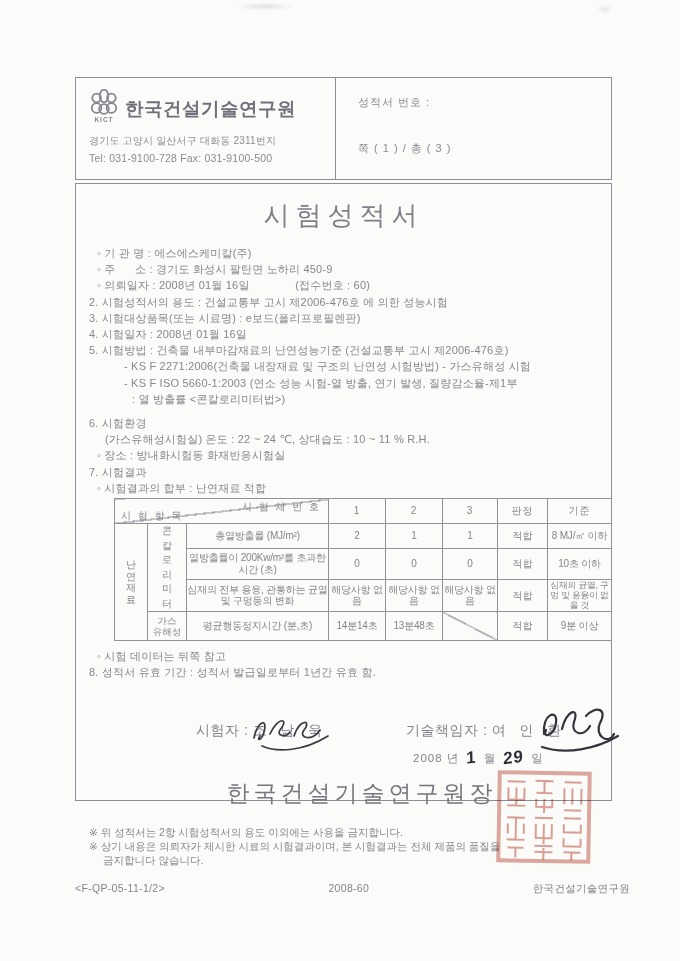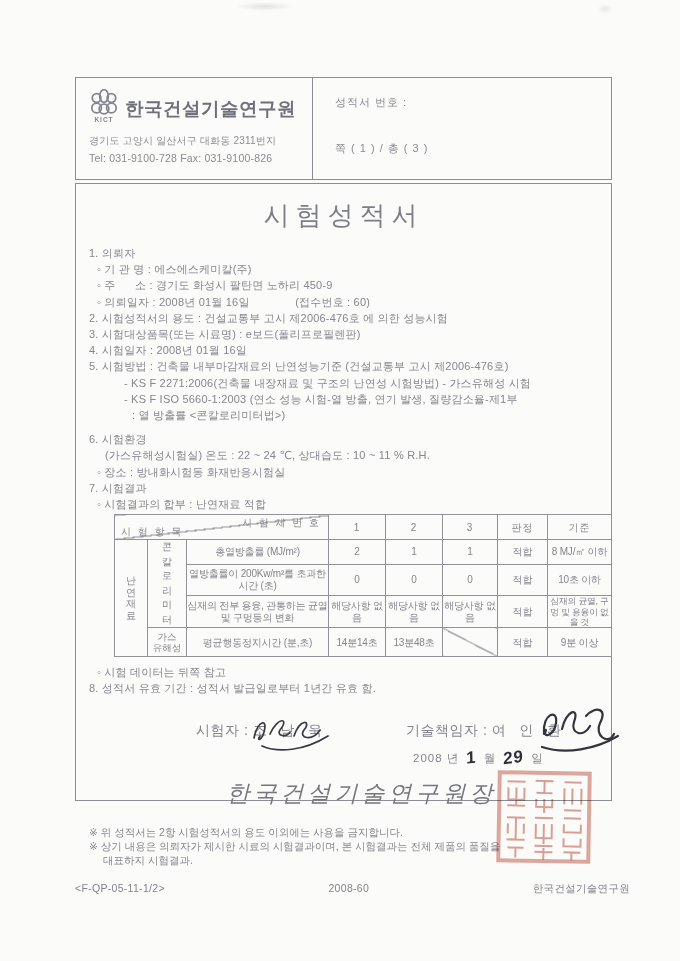--- a/index.html
+++ b/index.html
@@ -15,21 +15,21 @@
   .smudge.s1{left:235px;top:2px;width:60px;height:9px;
     background:radial-gradient(ellipse at center,rgba(140,140,148,.22),transparent 70%);}
   .smudge.s2{left:597px;top:4px;width:16px;height:10px;
     background:radial-gradient(ellipse at center,rgba(140,140,148,.18),transparent 70%);}
   
   .header-box{
     position:absolute;left:75px;top:77px;width:537px;height:103px;
     border:1.5px solid #8d8d95;box-sizing:border-box;display:flex;
   }
   .header-left{width:236px;box-sizing:border-box;padding:11px 6px 0 13px;}
-  .header-right{flex:1;border-left:1.5px solid #8d8d95;box-sizing:border-box;padding:17px 0 0 22px;}
+  .header-right{flex:1;border-left:1.5px solid #8d8d95;box-sizing:border-box;padding:17px 0 0 22px;margin-left:23px;}
   .brand-row{display:flex;align-items:center;gap:6px;}
   .brand-name{font-size:18.5px;font-weight:bold;color:#70707a;letter-spacing:.5px;}
   .hdr-addr{font-size:10px;color:#8b8b93;margin-top:7px;letter-spacing:.2px;}
   .hdr-tel{font-size:10.5px;color:#8b8b93;margin-top:4px;letter-spacing:.2px;}
   .report-no{font-size:11px;color:#8b8b93;letter-spacing:1px;}
   .page-info{font-size:11px;color:#8b8b93;letter-spacing:1px;margin-top:31px;}
   
   .main-box{
     position:absolute;left:75px;top:183px;width:537px;height:618px;
     border:1.5px solid #8d8d95;box-sizing:border-box;
@@ -71,21 +71,21 @@
   .sig-label{position:absolute;font-size:14px;color:#84848c;white-space:pre;letter-spacing:.5px;}
   .sig-label.tester{left:120px;top:10px;}
   .sig-label.manager{left:330px;top:10px;}
   .sig-svg{position:absolute;}
   .sig-svg.s1{left:170px;top:-4px;}
   .sig-svg.s2{left:460px;top:-16px;}
   .date-row{position:absolute;left:337px;top:36px;font-size:11.5px;color:#84848c;letter-spacing:1px;white-space:pre;}
   .hand{display:inline-block;font-weight:bold;font-size:17px;color:#2e2e38;
     transform:rotate(-7deg) skewX(-6deg);margin:0 7px;position:relative;top:1px;line-height:1;}
   .president{position:absolute;left:0;right:0;top:66px;text-align:center;
-    font-size:23px;color:#76767f;letter-spacing:4px;text-indent:36px;white-space:pre;font-style:italic;}
+    font-size:23px;color:#76767f;letter-spacing:4px;text-indent:36px;white-space:pre;}
   .notes{position:absolute;left:13px;top:114px;}
   .note-line{font-size:10.5px;line-height:13.8px;white-space:pre;color:#86868e;}
   .note-lv1{padding-left:14px;}
   
   .seal{position:absolute;left:496px;top:770px;width:96px;height:94px;
     mix-blend-mode:multiply;transform:rotate(1deg);pointer-events:none;}
   
   .footer{position:absolute;left:75px;top:882px;width:555px;display:flex;
     justify-content:space-between;font-size:10.5px;color:#84848c;letter-spacing:.3px;}
   .footer span{white-space:pre;}
@@ -108,33 +108,32 @@
             <circle cx="7.6" cy="19" r="4.8"></circle>
             <circle cx="15" cy="20" r="4.8"></circle>
             <circle cx="22.4" cy="19" r="4.8"></circle>
           </g>
           <text x="15" y="32.5" font-size="6.5" font-weight="bold" fill="#868690" text-anchor="middle" letter-spacing="1">KICT</text>
         </svg>
       </span>
       <span class="brand-name pre">한국건설기술연구원</span>
     </div>
     <div class="hdr-addr pre">경기도 고양시 일산서구 대화동 2311번지</div>
-    <div class="hdr-tel pre">Tel: 031-9100-728 Fax: 031-9100-826</div>
+    <div class="hdr-tel pre">Tel: 031-9100-728 Fax: 031-9100-500</div>
   </div>
   <div class="header-right">
     <div class="report-no pre">성적서 번호 :</div>
     <div class="page-info pre">쪽 ( 1 ) / 총 ( 3 )</div>
   </div>
 </div>
 
 <div class="main-box">
   <div class="doc-title pre">시험성적서</div>
 
   <div>
-      <div class="bline lv0">1. 의뢰자</div>
       <div class="bline lv1">◦ 기 관 명 : 에스에스케미칼(주)</div>
       <div class="bline lv1">◦ 주      소 : 경기도 화성시 팔탄면 노하리 450-9</div>
       <div class="bline lv1">◦ 의뢰일자 : 2008년 01월 16일              (접수번호 : 60)</div>
       <div class="bline lv0">2. 시험성적서의 용도 : 건설교통부 고시 제2006-476호 에 의한 성능시험</div>
       <div class="bline lv0">3. 시험대상품목(또는 시료명) : e보드(폴리프로필렌판)</div>
       <div class="bline lv0">4. 시험일자 : 2008년 01월 16일</div>
       <div class="bline lv0">5. 시험방법 : 건축물 내부마감재료의 난연성능기준 (건설교통부 고시 제2006-476호)</div>
       <div class="bline lv2">- KS F 2271:2006(건축물 내장재료 및 구조의 난연성 시험방법) - 가스유해성 시험</div>
       <div class="bline lv2">- KS F ISO 5660-1:2003 (연소 성능 시험-열 방출, 연기 발생, 질량감소율-제1부</div>
       <div class="bline lv3">: 열 방출률 &lt;콘칼로리미터법&gt;)</div>
@@ -241,21 +240,21 @@
           <path d="M50,20 C60,9 72,13 64,27 C58,39 72,50 78,38"></path>
           <path d="M6,51 C30,59 60,53 82,40"></path>
         </g>
       </svg>
     </span>
     <div class="date-row"><span class="pre">2008 년</span><span class="hand">1</span><span class="pre">월</span><span class="hand">29</span><span class="pre">일</span></div>
     <div class="president">한국건설기술연구원장</div>
     <div class="notes">
         <div class="note-line note-lv0">※ 위 성적서는 2항 시험성적서의 용도 이외에는 사용을 금지합니다.</div>
         <div class="note-line note-lv0">※ 상기 내용은 의뢰자가 제시한 시료의 시험결과이며, 본 시험결과는 전체 제품의 품질을</div>
-        <div class="note-line note-lv1">대표하지 시험결과.</div>
+        <div class="note-line note-lv1">금지합니다 않습니다.</div>
       </div>
   </div>
 </div>
 
 <div class="seal">
   <svg width="96" height="94" viewBox="0 0 96 94">
     <g stroke="#c05540" fill="none" opacity="0.5">
       <rect x="3" y="3" width="90" height="88" stroke-width="4"></rect>
     </g>
     <g stroke="#c05540" fill="none" opacity="0.55" stroke-width="2">

